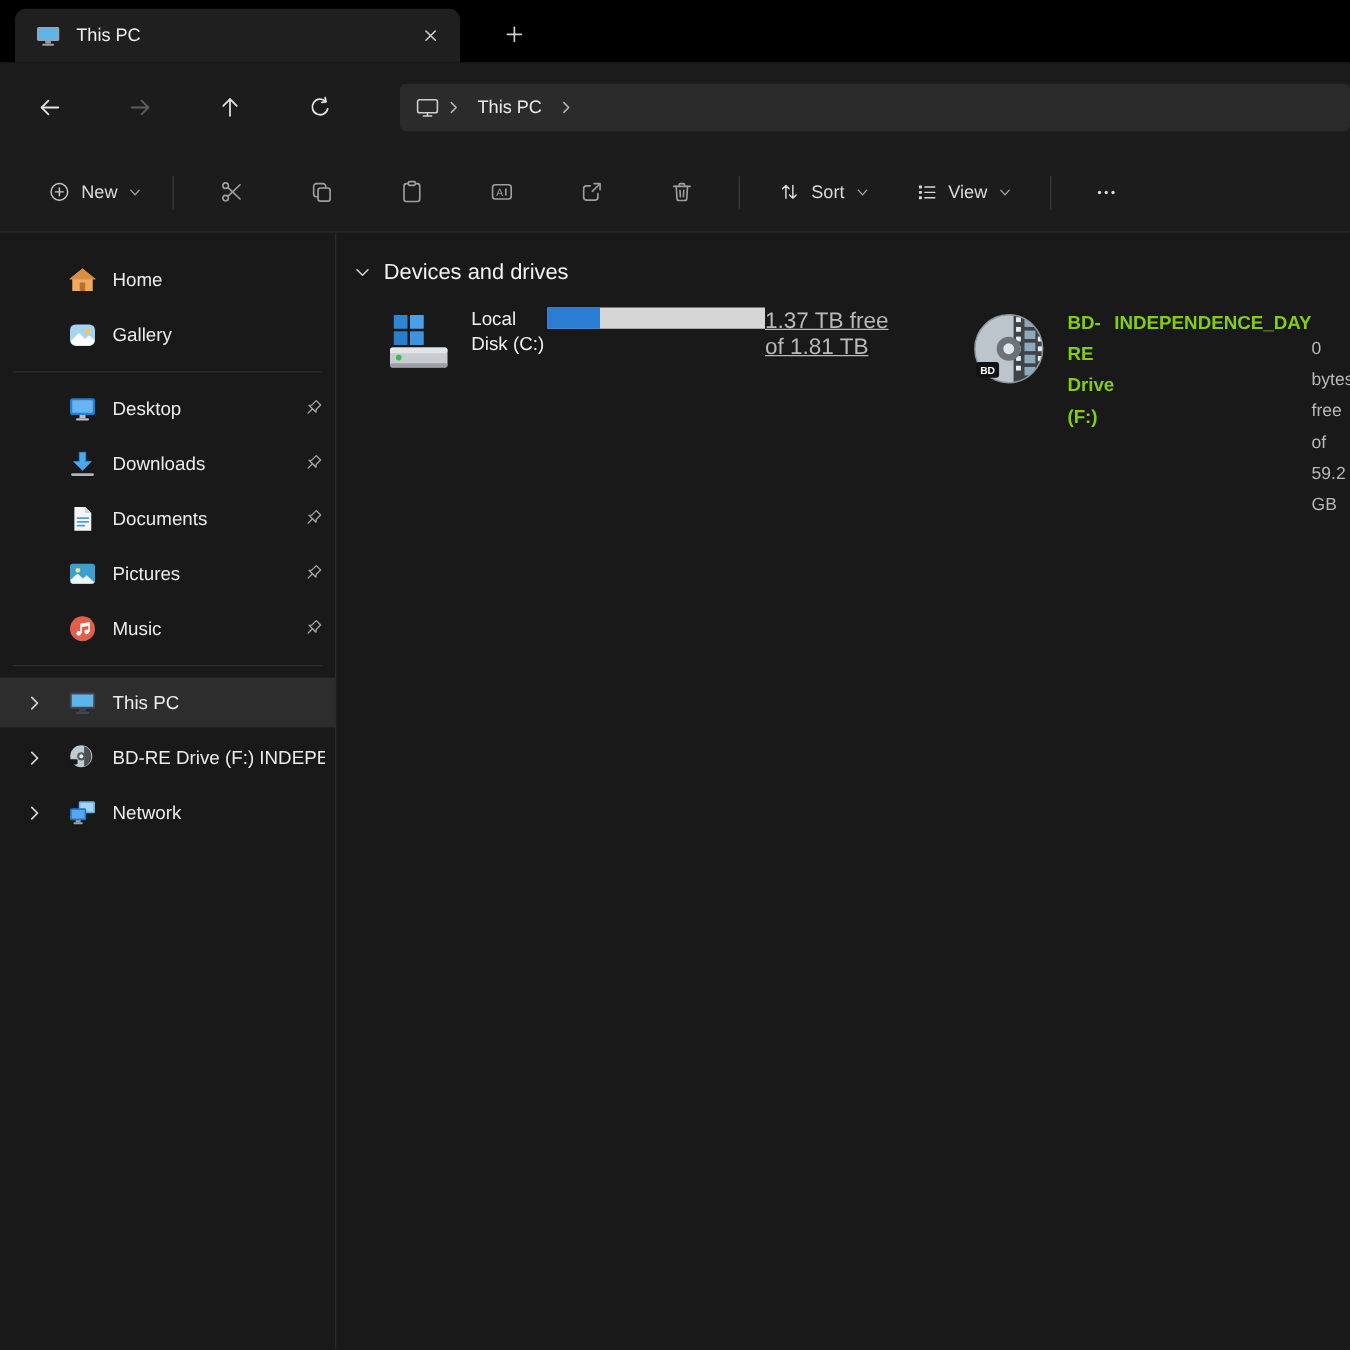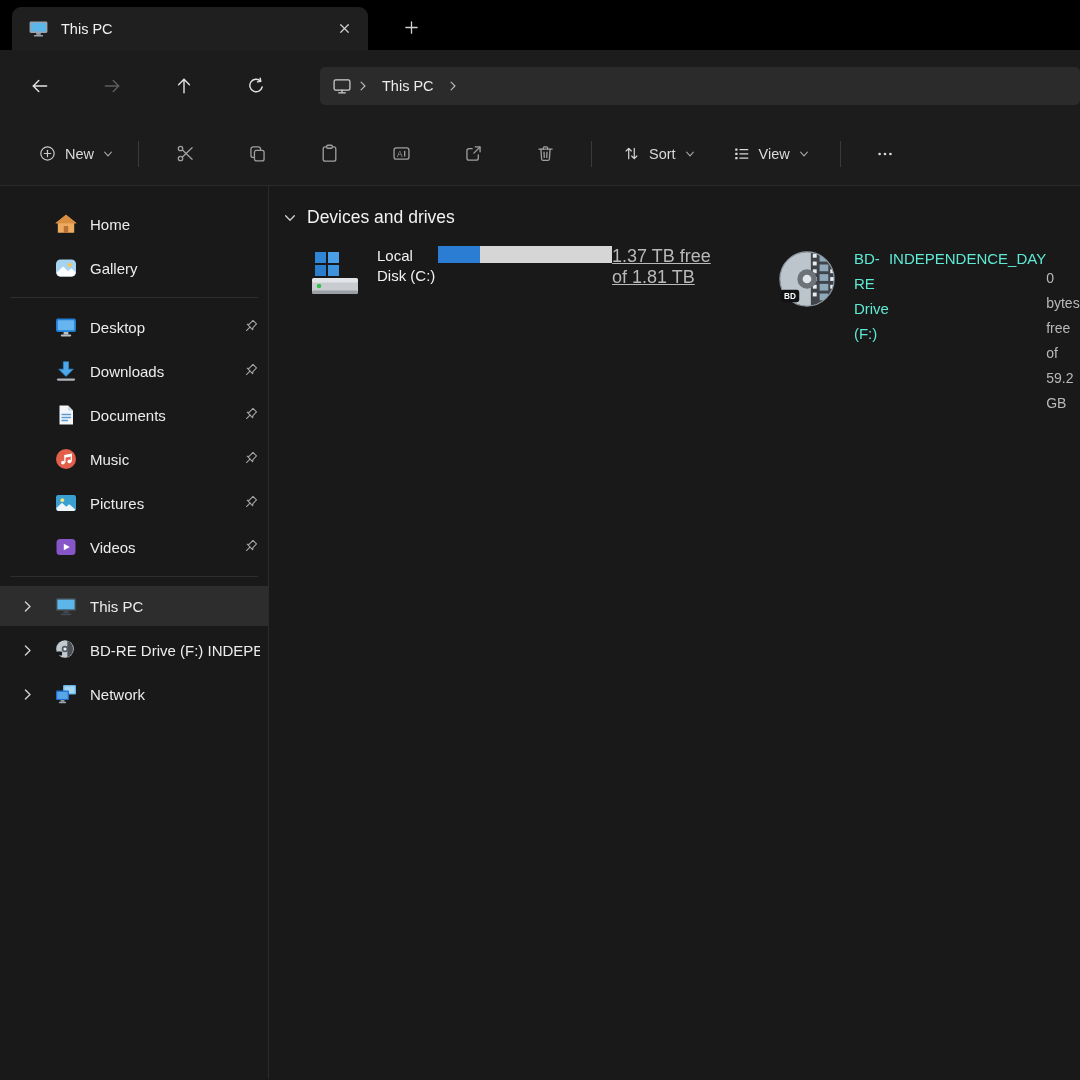--- a/index.html
+++ b/index.html
@@ -61,21 +61,21 @@
   .pin { width:18px; height:18px; flex:0 0 auto; }
   .side-sep { height:1px; background:#2e2e2e; margin:9px 10px; }
 
   .content { flex:1; padding:21px 0 0 14px; }
   .section-header { display:flex; align-items:center; gap:10px; color:#f2f2f2; font-size:17.5px; }
   .tiles { display:flex; gap:48px; margin-top:18px; padding-left:26px; align-items:flex-start; }
   .tile { display:flex; gap:16px; }
   .dicon { flex:0 0 auto; padding-top:2px; }
   .dcol { display:flex; }
   .dname { font-size:15px; color:#f2f2f2; line-height:20px; margin-bottom:3px; }
-  .dline { font-size:15px; color:#5eead4; line-height:25px; }
+  .dline { font-size:15px; color:#84cc16; line-height:25px;font-weight:bold; }
   .track { width:280px; height:17px; background:var(--track,#d6d6d6); }
   .fill { height:100%; width:0; background:var(--accent,#2b7cd3); }
   .ddetails { font-size:18px; color:#b9b9b9; margin-top:0;text-decoration:underline; }
   .ddetails2 { font-size:14px; color:#b9b9b9; margin-top:20px; line-height:25px; }
 </style>
 </head>
 <body>
 
 <div class="titlebar">
   <div class="tab">
@@ -353,76 +353,58 @@
             <line x1="12" y1="13" x2="12" y2="20"></line>
           </g>
         </svg>
       </span>
     </div>
 
     <div class="side-item">
       <span class="slot"></span>
       <span class="side-icon">
         <svg width="24" height="24" viewBox="0 0 24 24">
+          <rect x="2" y="4" width="20" height="16" rx="2.2" fill="#3aa0d0"></rect>
+          <circle cx="8.3" cy="9.2" r="1.9" fill="#f8e27a"></circle>
+          <path d="M2.5 16.8 l4.8 -4.4 c0.4 -0.37 1 -0.37 1.4 0 l3.6 3.3 2.2 -2 c0.4 -0.37 1 -0.37 1.4 0 l5.6 5 v-0.7 a2.2 2.2 0 0 1 -2.2 2 H4.2 A2.2 2.2 0 0 1 2.5 18 Z" fill="#eef6fb"></path>
+        </svg>
+      </span>
+      <span class="side-label">Pictures</span>
+      <span class="pin">
+        <svg width="17" height="17" viewBox="0 0 24 24">
+          <g transform="rotate(45 12 12)" stroke="#a6a6a6" fill="none" stroke-width="1.5" stroke-linejoin="round" stroke-linecap="round">
+            <path d="M8.5 3.5 h7 v7.2 l2 2.3 h-11 l2 -2.3 Z"></path>
+            <line x1="12" y1="13" x2="12" y2="20"></line>
+          </g>
+        </svg>
+      </span>
+    </div>
+
+    <div class="side-item">
+      <span class="slot"></span>
+      <span class="side-icon">
+        <svg width="24" height="24" viewBox="0 0 24 24">
           <circle cx="12" cy="12" r="10" fill="#e25f4b"></circle>
           <circle cx="9" cy="15.6" r="1.9" fill="#fff"></circle>
           <circle cx="15.4" cy="14.4" r="1.9" fill="#fff"></circle>
           <path d="M10.9 15.6 V8.6 L17.3 7.4 v7" stroke="#fff" stroke-width="1.3" fill="none"></path>
           <path d="M10.9 8.6 L17.3 7.4 V9.5 L10.9 10.7 Z" fill="#fff"></path>
         </svg>
       </span>
       <span class="side-label">Music</span>
       <span class="pin">
         <svg width="17" height="17" viewBox="0 0 24 24">
           <g transform="rotate(45 12 12)" stroke="#a6a6a6" fill="none" stroke-width="1.5" stroke-linejoin="round" stroke-linecap="round">
             <path d="M8.5 3.5 h7 v7.2 l2 2.3 h-11 l2 -2.3 Z"></path>
             <line x1="12" y1="13" x2="12" y2="20"></line>
           </g>
         </svg>
       </span>
     </div>
 
-    <div class="side-item">
-      <span class="slot"></span>
-      <span class="side-icon">
-        <svg width="24" height="24" viewBox="0 0 24 24">
-          <rect x="2" y="4" width="20" height="16" rx="2.2" fill="#3aa0d0"></rect>
-          <circle cx="8.3" cy="9.2" r="1.9" fill="#f8e27a"></circle>
-          <path d="M2.5 16.8 l4.8 -4.4 c0.4 -0.37 1 -0.37 1.4 0 l3.6 3.3 2.2 -2 c0.4 -0.37 1 -0.37 1.4 0 l5.6 5 v-0.7 a2.2 2.2 0 0 1 -2.2 2 H4.2 A2.2 2.2 0 0 1 2.5 18 Z" fill="#eef6fb"></path>
-        </svg>
-      </span>
-      <span class="side-label">Pictures</span>
-      <span class="pin">
-        <svg width="17" height="17" viewBox="0 0 24 24">
-          <g transform="rotate(45 12 12)" stroke="#a6a6a6" fill="none" stroke-width="1.5" stroke-linejoin="round" stroke-linecap="round">
-            <path d="M8.5 3.5 h7 v7.2 l2 2.3 h-11 l2 -2.3 Z"></path>
-            <line x1="12" y1="13" x2="12" y2="20"></line>
-          </g>
-        </svg>
-      </span>
-    </div>
-
-    <div class="side-item">
-      <span class="slot"></span>
-      <span class="side-icon">
-        <svg width="24" height="24" viewBox="0 0 24 24">
-          <rect x="2.5" y="4" width="19" height="16" rx="3.5" fill="#8655c8"></rect>
-          <path d="M9.8 8.8 L15.8 12 L9.8 15.2 Z" fill="#fff"></path>
-        </svg>
-      </span>
-      <span class="side-label">Videos</span>
-      <span class="pin">
-        <svg width="17" height="17" viewBox="0 0 24 24">
-          <g transform="rotate(45 12 12)" stroke="#a6a6a6" fill="none" stroke-width="1.5" stroke-linejoin="round" stroke-linecap="round">
-            <path d="M8.5 3.5 h7 v7.2 l2 2.3 h-11 l2 -2.3 Z"></path>
-            <line x1="12" y1="13" x2="12" y2="20"></line>
-          </g>
-        </svg>
-      </span>
-    </div>
 
     <div class="side-sep"></div>
 
     <div class="side-item selected">
       <span class="slot">
         <span>
           <svg width="15" height="15" viewBox="0 0 18 18" fill="none" stroke="#d2d2d2" stroke-width="1.6" stroke-linecap="round" stroke-linejoin="round">
             <polyline points="6.5,3.5 12,9 6.5,14.5"></polyline>
           </svg>
         </span>

